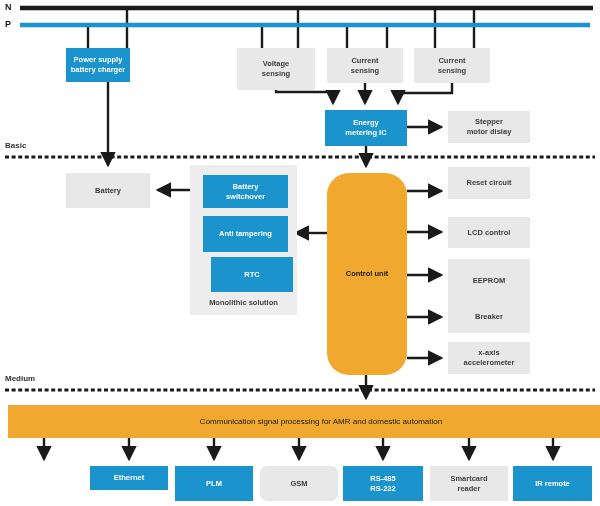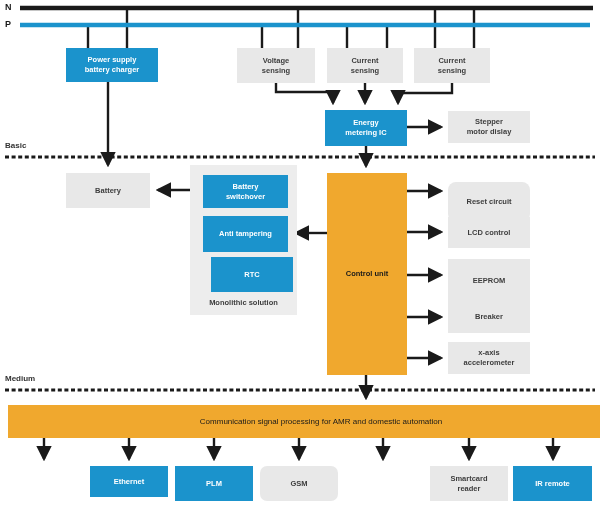--- a/index.html
+++ b/index.html
@@ -8,21 +8,21 @@
     font-family:"Liberation Sans",sans-serif;overflow:hidden;
   }
   #wires{position:absolute;left:0;top:0;width:600px;height:506px;}
   .node{
     position:absolute;display:flex;align-items:center;justify-content:center;
     text-align:center;font-weight:bold;font-size:7.5px;line-height:1.3;
     white-space:pre-line;box-sizing:border-box;
   }
   .blue{background:#1b93cc;color:#ffffff;}
   .gray{background:#e8e8e8;color:#3d3d3d;}
-  .orange{background:#f0a82e;color:#1a1a1a;}
+  .orange{background:#f0a82e;color:#1a1a1a;border-radius:22px;}
   .container-gray{position:absolute;background:#ededed;}
   .buslabel{
     position:absolute;font-weight:bold;font-size:9px;color:#1a1a1a;line-height:1;
   }
   .sectionlabel{
     position:absolute;font-weight:bold;font-size:8px;color:#333333;line-height:1;
   }
   .caption{
     position:absolute;font-weight:bold;font-size:7.5px;color:#3d3d3d;
     text-align:center;line-height:1;
@@ -85,23 +85,23 @@
       <path d="M553,438 L553,459"></path>
     </g>
   </svg>
 
   <span class="buslabel" style="left:5px;top:3px;">N</span>
   <span class="buslabel" style="left:5px;top:20px;">P</span>
 
   <span class="sectionlabel" style="left:5px;top:142px;text-align:center;">Basic</span>
   <span class="sectionlabel" style="left:5px;top:375px;">Medium</span>
 
-  <div class="node blue" style="left:66px;top:48px;width:92px;height:34px;">Power supply
+  <div class="node blue" style="left:66px;top:48px;width:64px;height:34px;">Power supply
 battery charger</div>
-  <div class="node gray" style="left:237px;top:48px;width:78px;height:35px;">Voltage
+  <div class="node gray" style="left:237px;top:48px;width:78px;height:42px;">Voltage
 sensing</div>
   <div class="node gray" style="left:327px;top:48px;width:76px;height:35px;">Current
 sensing</div>
   <div class="node gray" style="left:414px;top:48px;width:76px;height:35px;">Current
 sensing</div>
 
   <div class="node blue" style="left:325px;top:110px;width:82px;height:36px;">Energy
 metering IC</div>
   <div class="node gray" style="left:448px;top:111px;width:82px;height:32px;">Stepper
 motor dislay</div>
@@ -110,29 +110,31 @@
 
   <div class="container-gray" style="left:190px;top:165px;width:107px;height:150px;"></div>
   <div class="node blue" style="left:203px;top:175px;width:85px;height:33px;">Battery
 switchover</div>
   <div class="node blue" style="left:203px;top:216px;width:85px;height:36px;">Anti tampering</div>
   <div class="node blue" style="left:211px;top:257px;width:82px;height:35px;">RTC</div>
   <div class="caption" style="left:190px;top:299px;width:107px;">Monolithic solution</div>
 
   <div class="node orange" style="left:327px;top:173px;width:80px;height:202px;">Control unit</div>
 
-  <div class="node gray" style="left:448px;top:182px;width:82px;height:40px;border-radius:8px;">Reset circuit</div>
+  <div class="node gray" style="left:448px;top:167px;width:82px;height:32px;">Reset circuit</div>
   <div class="node gray" style="left:448px;top:217px;width:82px;height:31px;">LCD control</div>
   <div class="node gray" style="left:448px;top:259px;width:82px;height:44px;">EEPROM</div>
   <div class="node gray" style="left:448px;top:301px;width:82px;height:32px;">Breaker</div>
   <div class="node gray" style="left:448px;top:342px;width:82px;height:32px;">x-axis
 accelerometer</div>
 
   <div class="bar" style="left:8px;top:405px;width:582px;height:33px;">Communication signal processing for AMR and domestic automation</div>
 
-  <div class="node blue" style="left:90px;top:466px;width:78px;height:31px;">Ethernet</div>
+  <div class="node blue" style="left:90px;top:466px;width:78px;height:24px;">Ethernet</div>
   <div class="node blue" style="left:175px;top:466px;width:78px;height:35px;">PLM</div>
   <div class="node gray" style="left:260px;top:466px;width:78px;height:35px;border-radius:7px;">GSM</div>
+  <div class="node blue" style="left:343px;top:466px;width:80px;height:35px;">RS-485
+RS-232</div>
   <div class="node gray" style="left:430px;top:466px;width:78px;height:35px;">Smartcard
 reader</div>
   <div class="node blue" style="left:513px;top:466px;width:79px;height:35px;">IR remote</div>
 
 </div>
 
 </body></html>

